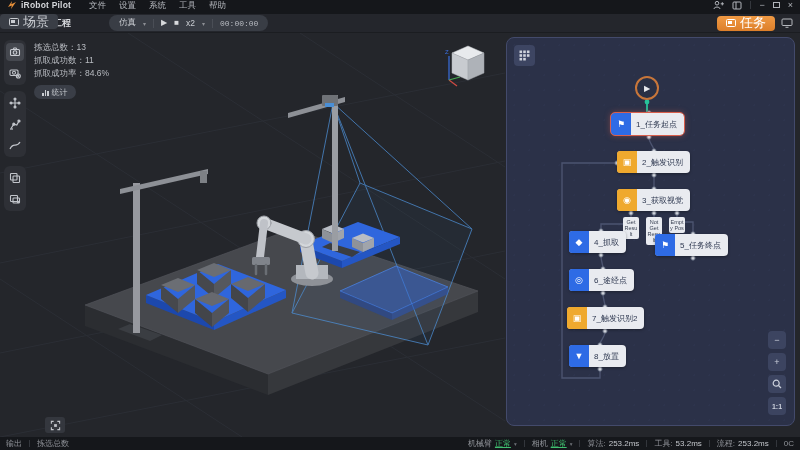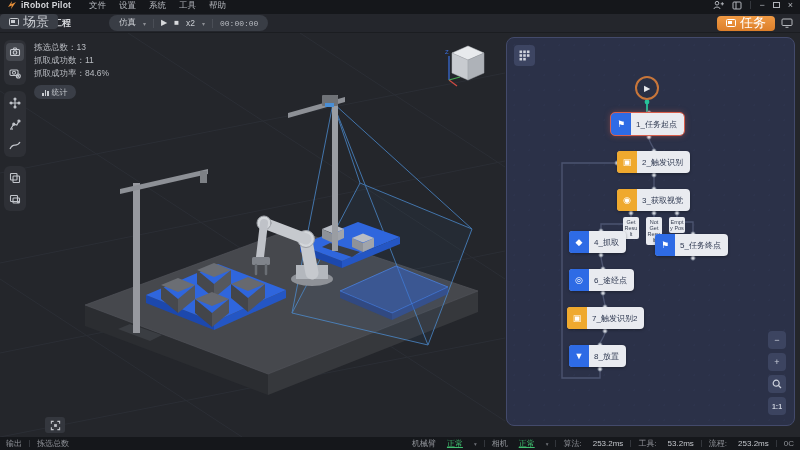--- a/index.html
+++ b/index.html
@@ -88,21 +88,21 @@
     color:#ccd1dc; font-size:9px; display:flex; align-items:center; justify-content:center; cursor:pointer;}
   .zoomctrl .fit { font-size:7px; font-weight:bold; }
   
   .statusbar { position:absolute; left:0; bottom:0; width:800px; height:13px; background:#15171b;
     display:flex; align-items:center; padding:0 6px; gap:7px; font-size:8px; color:#8f9298; z-index:50;}
   .statusbar .sep { width:1px; height:7px; background:#33363c;}
   .statusbar .grow { flex:1; }
   .statusbar .ok { color:#3fbf6f;text-decoration:underline; }
   .statusbar .val { color:#c3c6cb; }
   .statusbar .caret { font-size:5.5px; color:#6d7076; }
-  .sitem { display:flex; align-items:center; gap:11px; }
+  .sitem { display:flex; align-items:center; gap:3px; }
 </style>
 </head>
 <body>
 
 <div class="app">
 
   <header class="titlebar">
     <div class="logo">
       <svg width="10" height="10" viewBox="0 0 10 10">
         <path d="M1,7 L5,1 L4.4,4.2 L9,2 L4,9 L4.8,5.4 Z" fill="#e8913a"></path>

